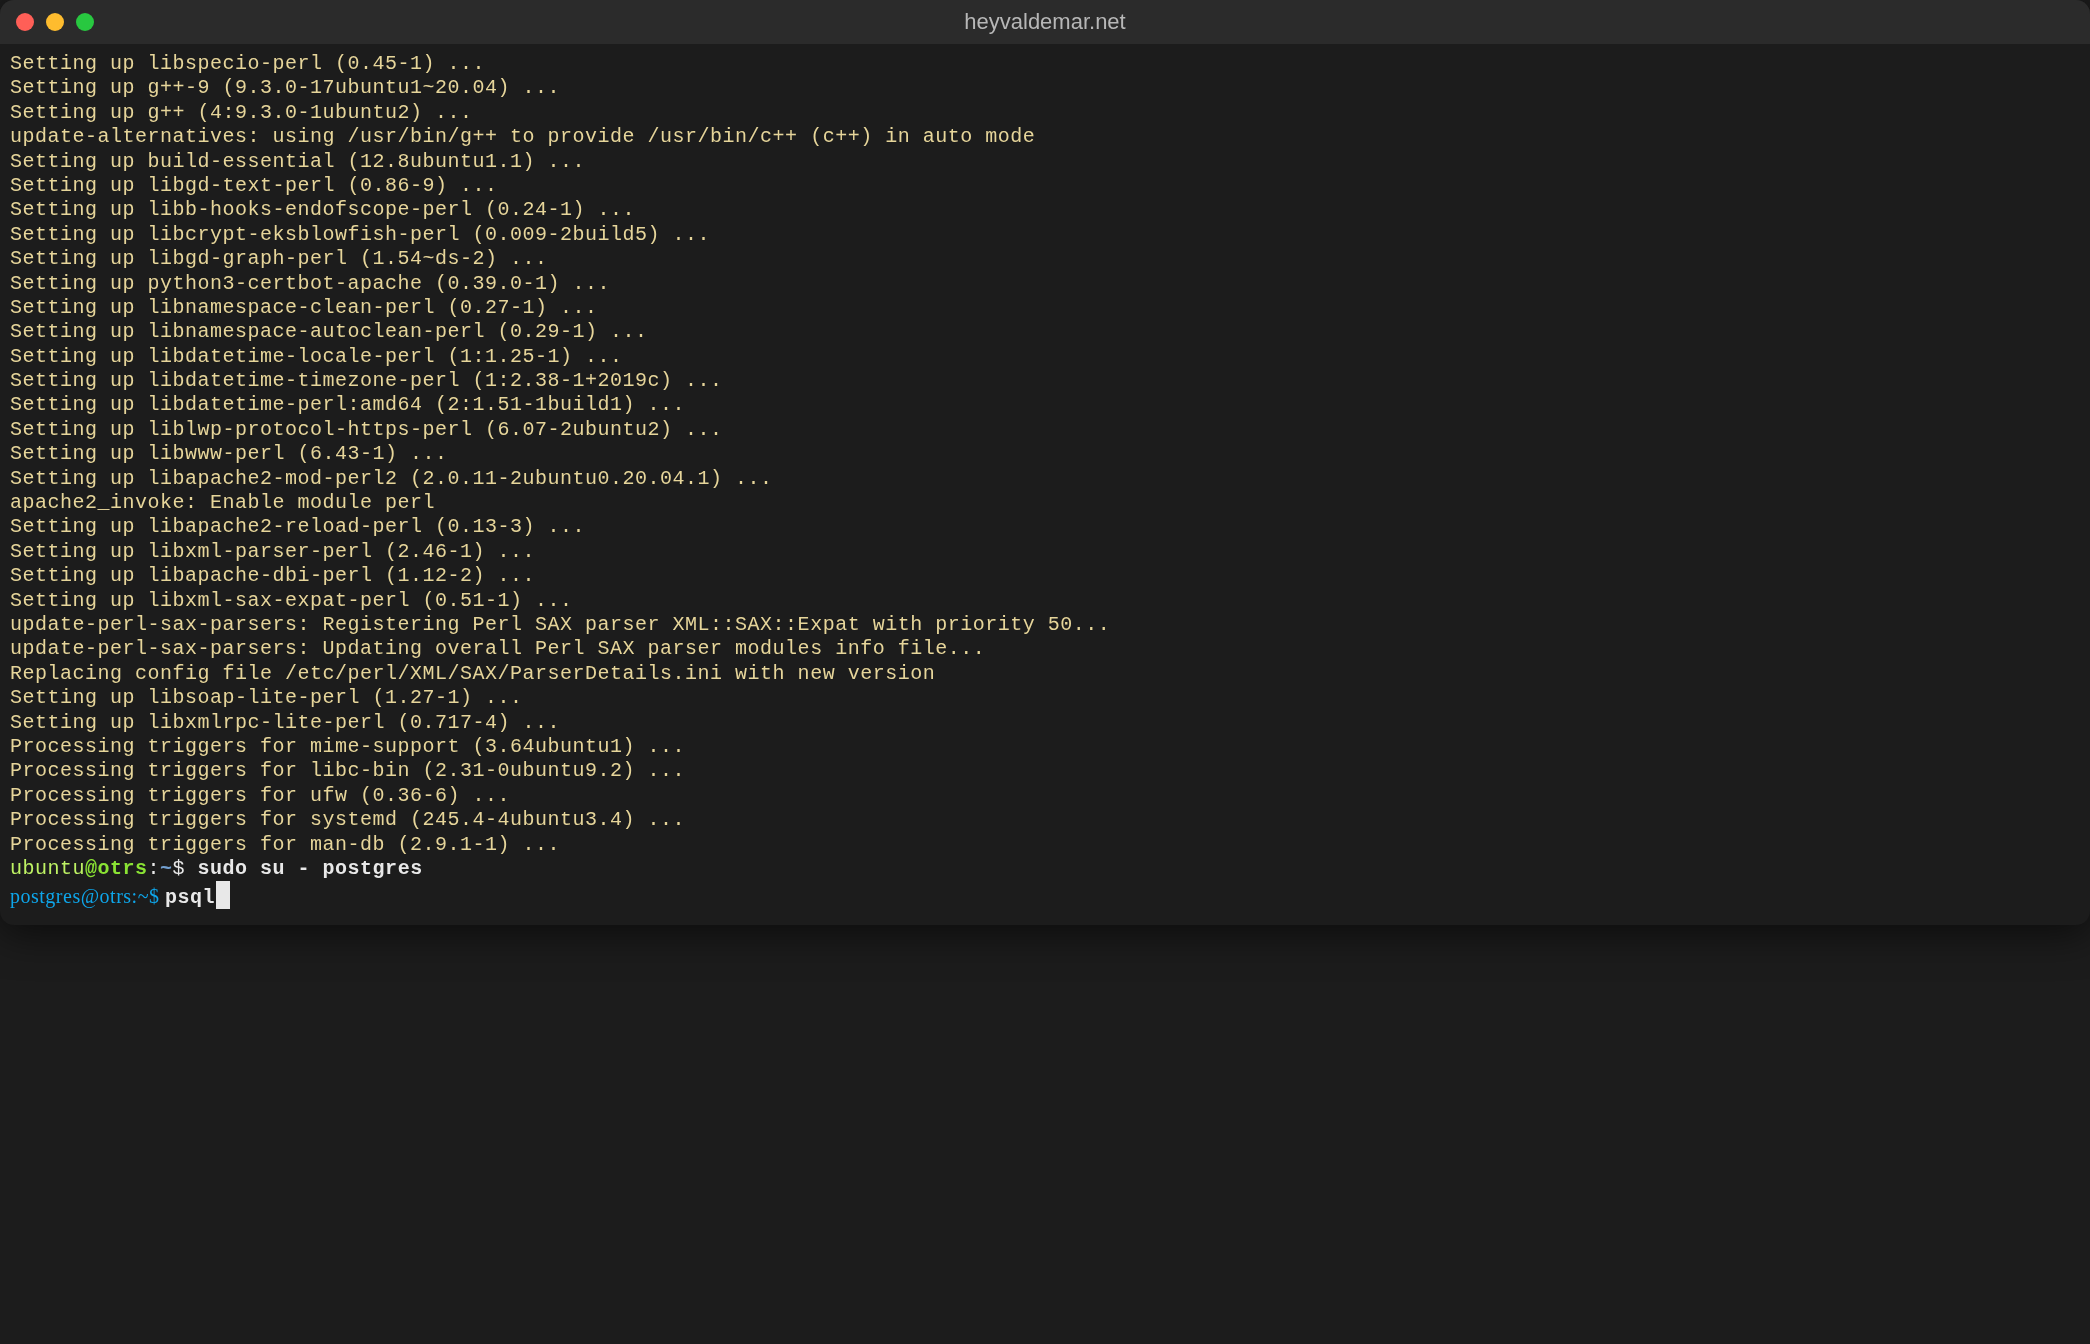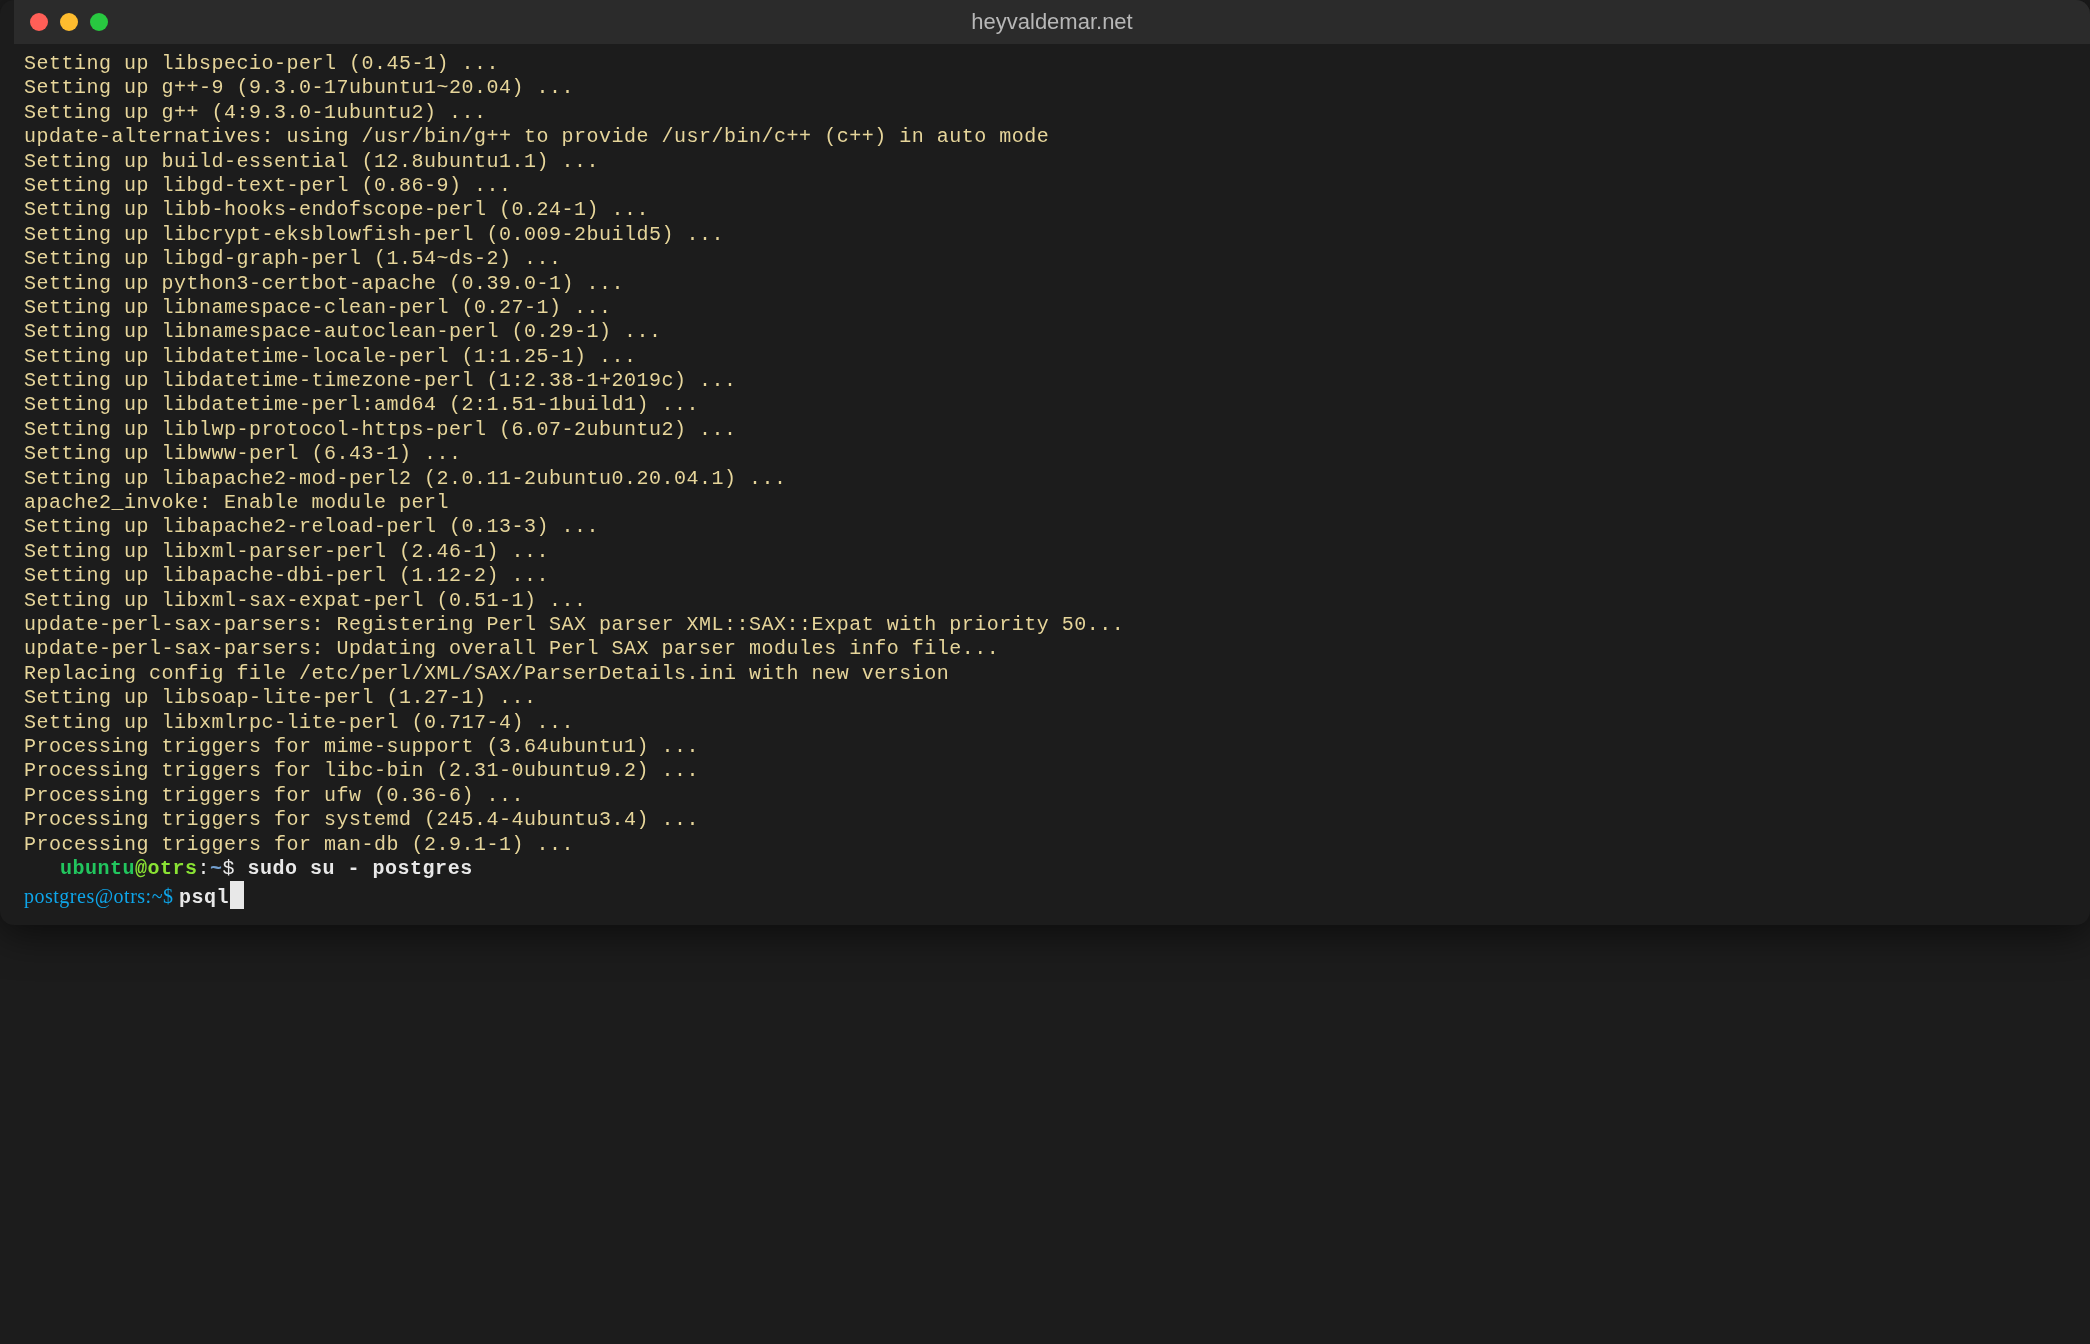--- a/index.html
+++ b/index.html
@@ -11,21 +11,20 @@
     align-items: flex-start;
     min-height: 100vh;
     padding: 0;
   }
   .terminal-window {
     width: 2090px;
     background: #1c1c1c;
     border-radius: 14px;
     overflow: hidden;
     box-shadow: 0 8px 40px rgba(0,0,0,0.6);
-    padding-left: 14px;
   }
   .title-bar {
     height: 44px;
     background: #2b2b2b;
     display: flex;
     align-items: center;
     position: relative;
     padding: 0 16px;
   }
   .traffic-lights {
@@ -55,21 +54,21 @@
     font-size: 20px;
     line-height: 1.22;
     white-space: pre;
     color: #e6d59a;
     font-weight: 500;
     letter-spacing: 0.5px;
   }
   .output-line {
     color: #e6d59a;
   }
-  .prompt-user { color: #22c55e; font-weight: bold; margin-left: 36px; }
+  .prompt-user { color: #bef264; font-weight: normal; }
   .prompt-at { color: #8ae234; font-weight: bold; }
   .prompt-host { color: #8ae234; font-weight: bold; font-family: Liberation Mono, monospace; }
   .prompt-colon { color: #e8e8e8; }
   .prompt-path { color: #729fcf; font-weight: bold; }
   .prompt-symbol { color: #e8e8e8; }
   .prompt-plain { color: #0ea5e9; font-family: Liberation Serif, serif; }
   .cmd-text { color: #e8e8e8; font-weight: bold; }
   .cursor {
     display: inline-block;
     width: 14px;

